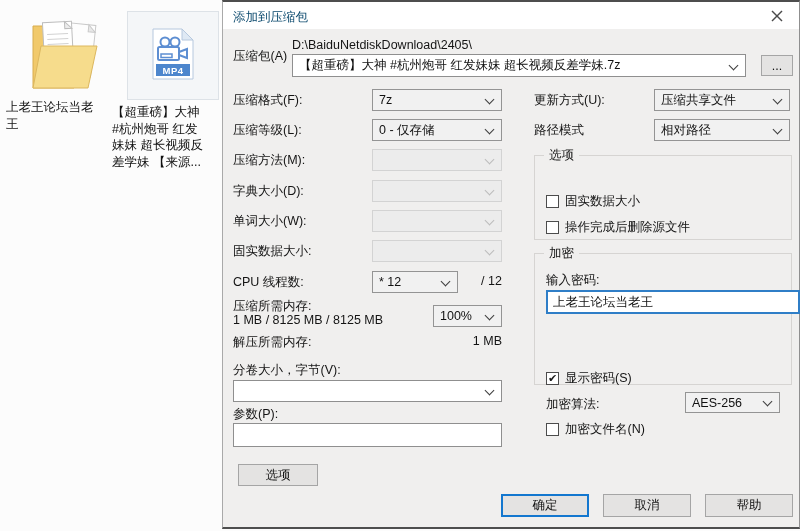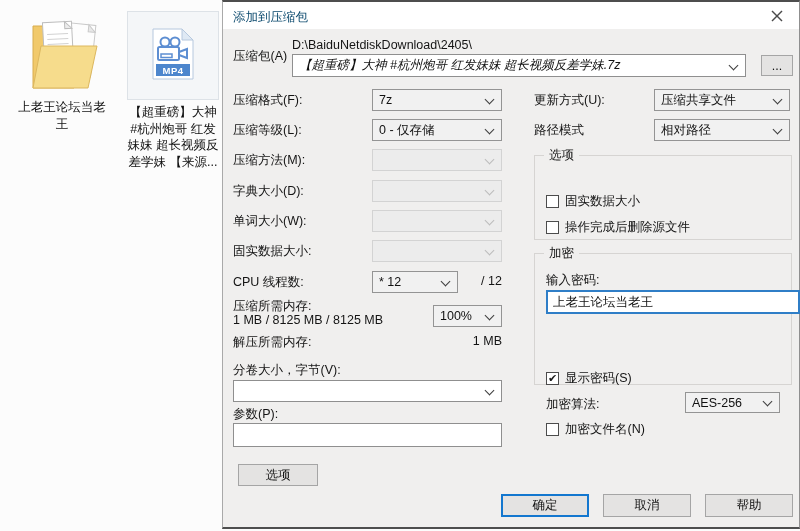--- a/index.html
+++ b/index.html
@@ -1,35 +1,35 @@
 <!DOCTYPE html>
 <html><head>
 <meta charset="utf-8">
 <style>
   * { margin:0; padding:0; box-sizing:border-box; }
   html,body { width:800px; height:531px; overflow:hidden; background:#fcfcfc;
     font-family:"Liberation Sans","DejaVu Sans",sans-serif; }
   .abs { position:absolute; }
   
   #desktop { position:absolute; inset:0; }
-  .desk-label { position:absolute; font-size:12.5px; color:#111; text-align:center;
+  .desk-label { position:absolute; font-size:12.5px; color:#111; text-align:left;
     white-space:pre-line; line-height:17px; }
   .sel-box { position:absolute; left:127px; top:11px; width:92px; height:89px;
     background:#f4f6f8; border:1px solid #dde2e7; }
   
   #dialog { position:absolute; left:222px; top:0; width:578px; height:529px;
     background:#f0efee; border-left:1px solid #a9a9a9; border-right:1px solid #8f8f8f;
     border-top:2px solid #4e4e4e; border-bottom:2px solid #4e4e4e; }
   #titlebar { position:absolute; left:0; top:0; right:0; height:27px; background:#ffffff; }
   #title { position:absolute; left:10px; top:7px; font-size:12.5px; color:#0c4a6e; }
   #close { position:absolute; right:14px; top:6px; width:16px; height:16px; cursor:default; }
   .lbl { position:absolute; font-size:12.5px; color:#141414; white-space:nowrap; }
   .combo { position:absolute; height:22px; background:#f1f1f1; border:1px solid #949494;
     font-size:12.5px; color:#111; display:flex; align-items:center; padding:0 20px 0 6px; }
-  .combo.white { background:#fff; border-color:#8f8f8f;font-style:italic; }
+  .combo.white { background:#fff; border-color:#8f8f8f; }
   .combo.disabled { background:#ececec; border-color:#d3d3d3; }
   .chev { position:absolute; right:8px; top:6px; width:7px; height:7px;
     border-right:1.5px solid #3d3d3d; border-bottom:1.5px solid #3d3d3d;
     transform:rotate(45deg); }
   .combo.disabled .chev { border-color:#bcbcbc; }
   .ctext { white-space:nowrap; overflow:hidden; }
   .tinput { position:absolute; background:#fff; border:1px solid #8f8f8f; font-size:12.5px;
     padding:0 5px; font-family:inherit; color:#111; }
   .tinput.focused { border:2px solid #2f7ec7; }
   .btn { position:absolute; height:23px; background:#e4e3e2; border:1px solid #a5a5a5;

